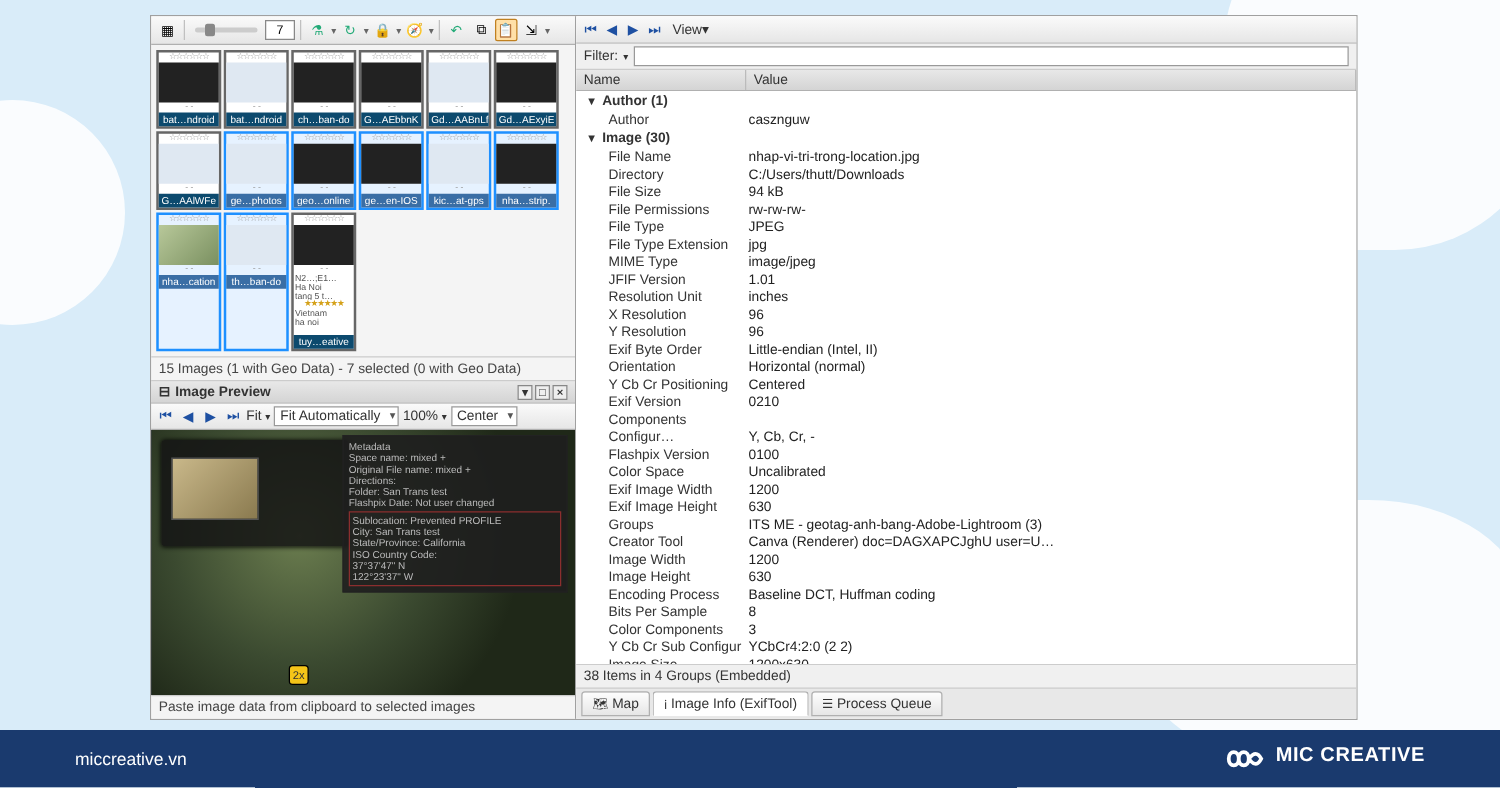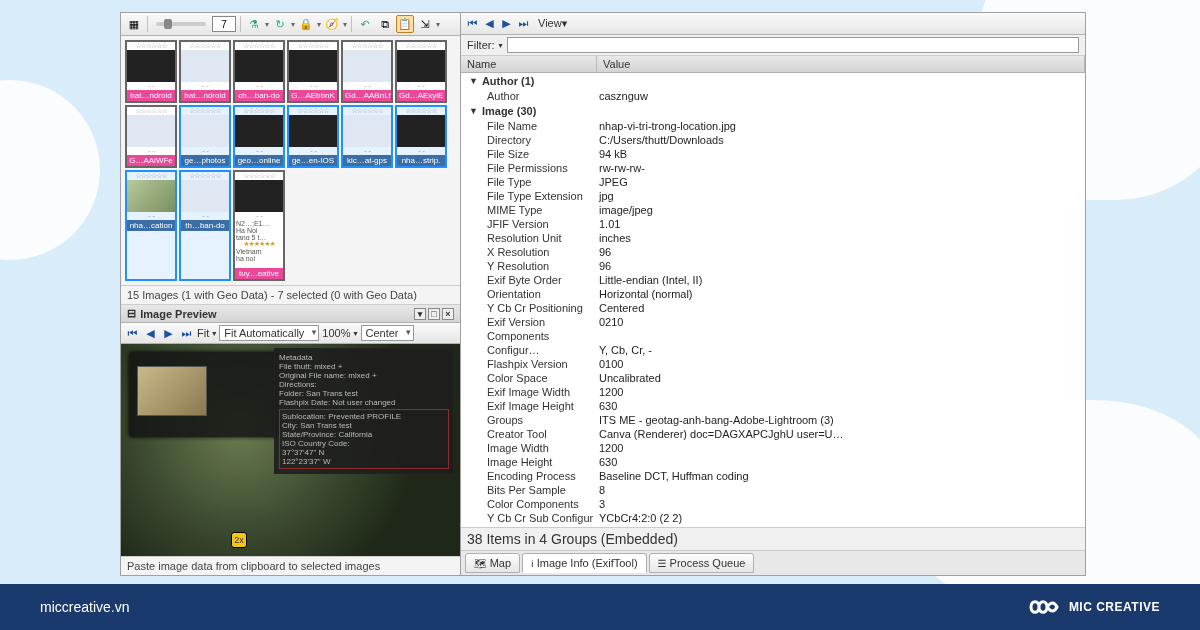--- a/index.html
+++ b/index.html
@@ -15,21 +15,21 @@
   .slider { width: 50px; height: 4px; background: #ccc; border-radius: 2px; position: relative; margin: 0 4px; }
   .slider::after { content: ''; position: absolute; top: -3px; left: 8px; width: 8px; height: 10px; background: #888; border-radius: 2px; }
   .view-drop { font-size: 11px; padding: 1px 4px; border: 1px solid transparent; cursor: pointer; }
   .thumb-grid { flex: 0 0 auto; padding: 4px; display: grid; grid-template-columns: repeat(6, 52px); gap: 2px; background: #f4f4f4; }
   .thumb { border: 2px solid #666; background: #fff; }
   .thumb.sel { border-color: #1e90ff; background: #e6f2ff; }
   .thumb-img { width: 48px; height: 32px; background: #c8d0da; display: flex; align-items: center; justify-content: center; font-size: 8px; overflow: hidden; }
   .thumb-stars { height: 8px; font-size: 7px; color: #999; text-align: center; line-height: 8px; letter-spacing: -1px; }
   .thumb-meta { height: 20px; font-size: 7px; color: #555; padding: 0 1px; overflow: hidden; }
   .thumb-label { background: #3a6ea5; color: #fff; font-size: 8px; padding: 1px 2px; text-align: center; white-space: nowrap; overflow: hidden; }
-  .thumb-grid .thumb:not(.sel) .thumb-label { background: #ec4899; }
+  .thumb-grid .thumb:not(.sel) .thumb-label { background: #0c4a6e; }
   .status-line { padding: 3px 6px; font-size: 11px; color: #444; border-top: 1px solid #ccc; background: #f4f4f4; }
   .panel-title { background: linear-gradient(#e8e8e8,#d4d4d4); border-top: 1px solid #ccc; border-bottom: 1px solid #b0b0b0; padding: 2px 6px; font-weight: bold; font-size: 11px; display: flex; align-items: center; gap: 4px; }
   .panel-title .controls { margin-left: auto; display: flex; gap: 2px; }
   .sqbtn { width: 12px; height: 12px; border: 1px solid #888; background: #eee; font-size: 9px; line-height: 10px; text-align: center; cursor: pointer; }
   .preview-toolbar { background: linear-gradient(#fafafa,#e6e6e6); border-bottom: 1px solid #b0b0b0; padding: 2px 4px; display: flex; align-items: center; gap: 3px; font-size: 11px; }
   .combo { border: 1px solid #999; background: #fff; padding: 1px 14px 1px 4px; font-size: 11px; position: relative; }
   .combo::after { content: '▾'; position: absolute; right: 2px; top: 1px; font-size: 9px; color: #555; }
   .preview-img { flex: 1; background: #0f172a; position: relative; overflow: hidden; min-height: 110px; text-decoration: underline; }
   .preview-sat { position: absolute; inset: 0; background: radial-gradient(circle at 35% 40%, #6b7d4f 0%, #3b4a30 40%, #1f2818 70%); }
   .preview-overlay { position: absolute; left: 8px; top: 8px; width: 150px; height: 85px; background: rgba(20,20,20,.85); border-radius: 3px; box-shadow: 0 0 4px #000; }
@@ -43,27 +43,27 @@
   .filter-row input { flex: 1; border: 1px solid #999; height: 16px; font-size: 11px; padding: 0 3px; }
   .meta-header { display: flex; background: linear-gradient(#e8e8e8,#d4d4d4); border-bottom: 1px solid #b0b0b0; font-size: 11px; }
   .meta-header .col { padding: 2px 6px; border-right: 1px solid #bbb; }
   .col-name { width: 136px; }
   .meta-body { flex: 1; overflow: auto; background: #fff; font-size: 11px; }
   .meta-group { padding: 2px 8px; font-weight: bold; display: flex; align-items: center; gap: 4px; }
   .meta-group .tri { font-size: 9px; }
   .meta-row { display: flex; padding: 0 8px; line-height: 14px; align-items: flex-end; }
   .meta-row .k { width: 130px; padding-left: 18px; color: #333; }
   .meta-row .v { flex: 1; color: #222; }
-  .right-status { background: #f0f0f0; border-top: 1px solid #ccc; padding: 3px 6px; font-size: 14px; }
+  .right-status { background: #f0f0f0; border-top: 1px solid #ccc; padding: 3px 6px; font-size: 11px; }
   .tabs { background: #e8e8e8; display: flex; gap: 2px; padding: 2px 4px; border-top: 1px solid #ccc; }
   .tab { background: linear-gradient(#fdfdfd,#e6e6e6); border: 1px solid #b0b0b0; border-radius: 3px 3px 0 0; padding: 2px 8px; font-size: 11px; display: flex; align-items: center; gap: 3px; cursor: pointer; }
   .tab.active { background: #fff; border-bottom-color: #fff; }
   .tab .ic { font-size: 10px; }
-  .footer { position: absolute; left: 0; right: 0; bottom: 0; height: 46px; background: #1a3a6e; color: #fff; display: flex; align-items: center; padding: 0 40px; }
-  .footer-brand { margin-left: auto; display: flex; align-items: center; gap: 8px; font-weight: bold; font-size: 12px; letter-spacing: .5px; }
+  .footer { position: absolute; left: 0; right: 0; bottom: 0; height: 46px; background: #1a3a6e; color: #fff; display: flex; align-items: center; padding: 0 60px; }
+  .footer-brand { margin-left: auto; display: flex; gap: 8px; font-weight: bold; font-size: 16px; letter-spacing: .5px; }
   .footer-logo svg { display: block; }
   .bg-blob1 { position: absolute; right: -40px; top: -60px; width: 260px; height: 260px; background: #fff; border-radius: 40% 60% 55% 45%; opacity: .85; }
   .bg-blob2 { position: absolute; right: -20px; bottom: 10px; width: 320px; height: 220px; background: #fff; border-radius: 55% 45% 40% 60%; opacity: .85; }
   .bg-blob3 { position: absolute; left: -80px; top: 80px; width: 180px; height: 180px; background: #fff; border-radius: 50%; opacity: .85; }
   .thumb-img.dark { background: #222; color: #888; }
   .thumb-img.light { background: #dfe8f2; }
   .thumb-img.map { background: linear-gradient(135deg,#b8c89a,#7a9060); }
   .stars-gold { color: #d4a017 !important; }
 </style>
 </head>
@@ -220,21 +220,21 @@
     </div>
 
     <div class="preview-img">
       <div class="preview-sat"></div>
       <div class="preview-overlay">
           <div class="preview-photo"></div>
         </div>
       <div class="preview-meta">
         <div id="pv-lines">
             <div>Metadata</div>
-            <div>File thutt: mixed +</div>
+            <div>Space name: mixed +</div>
             <div>Original File name: mixed +</div>
             <div>Directions:</div>
             <div>Folder:  San Trans test</div>
             <div>Flashpix Date: Not user changed</div>
           </div>
         <div class="hl" id="pv-hl">
             <div>Sublocation: Prevented PROFILE</div>
             <div>City:  San Trans test</div>
             <div>State/Province: California</div>
             <div>ISO Country Code:</div>

